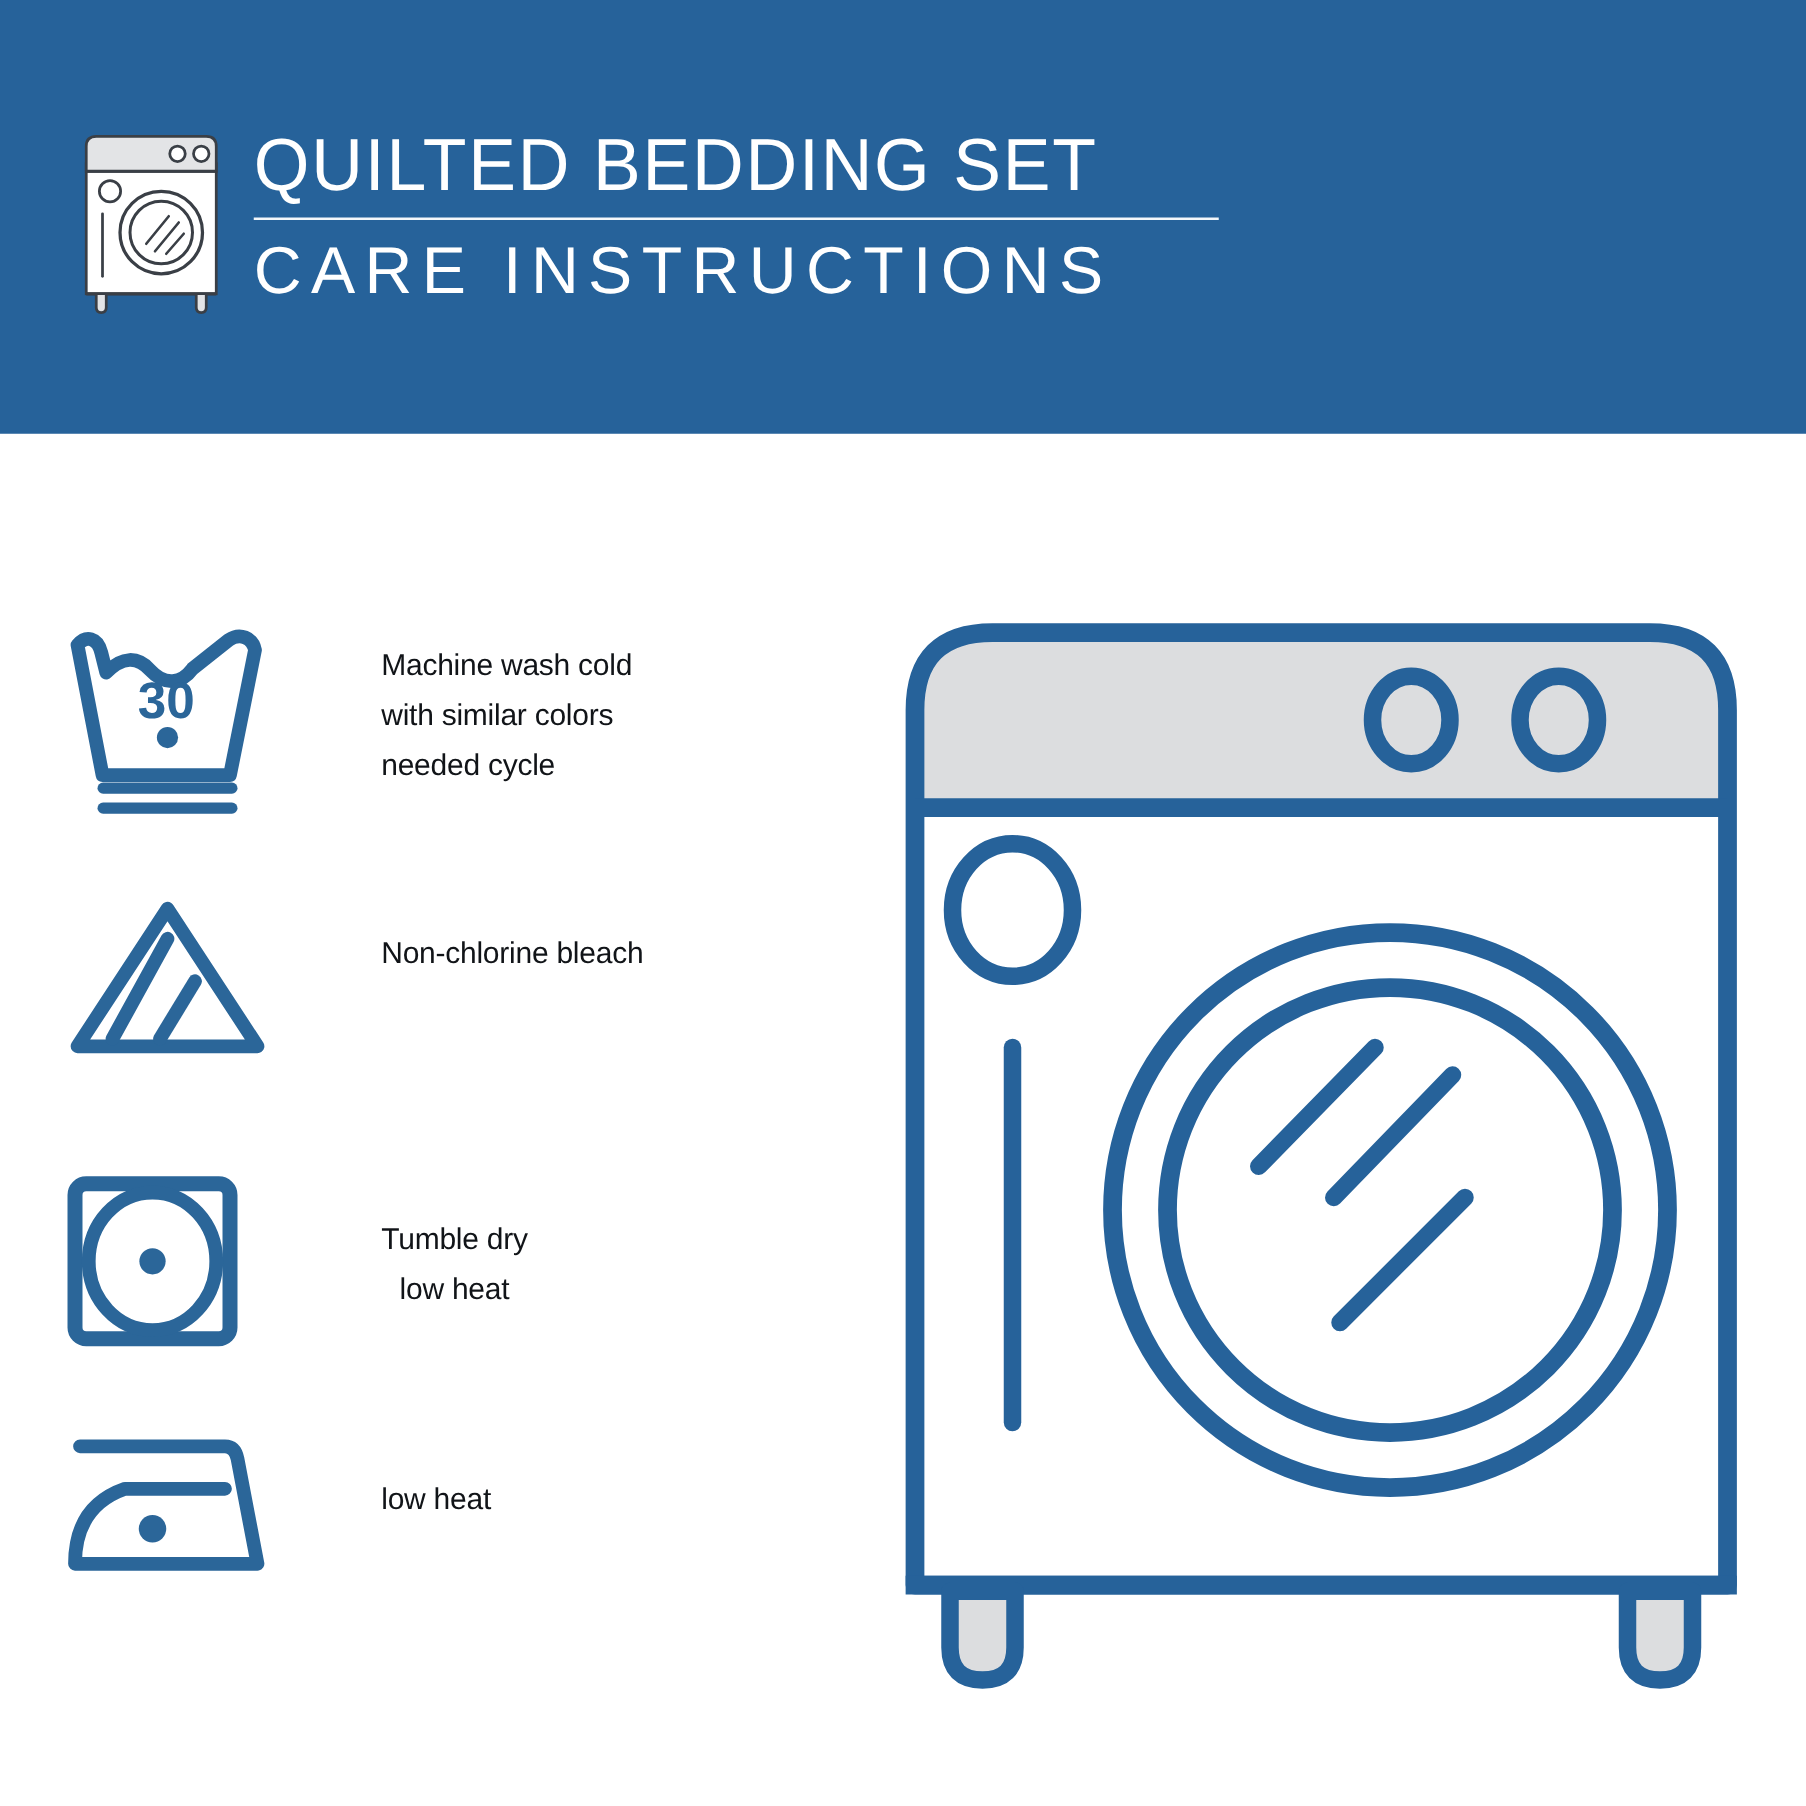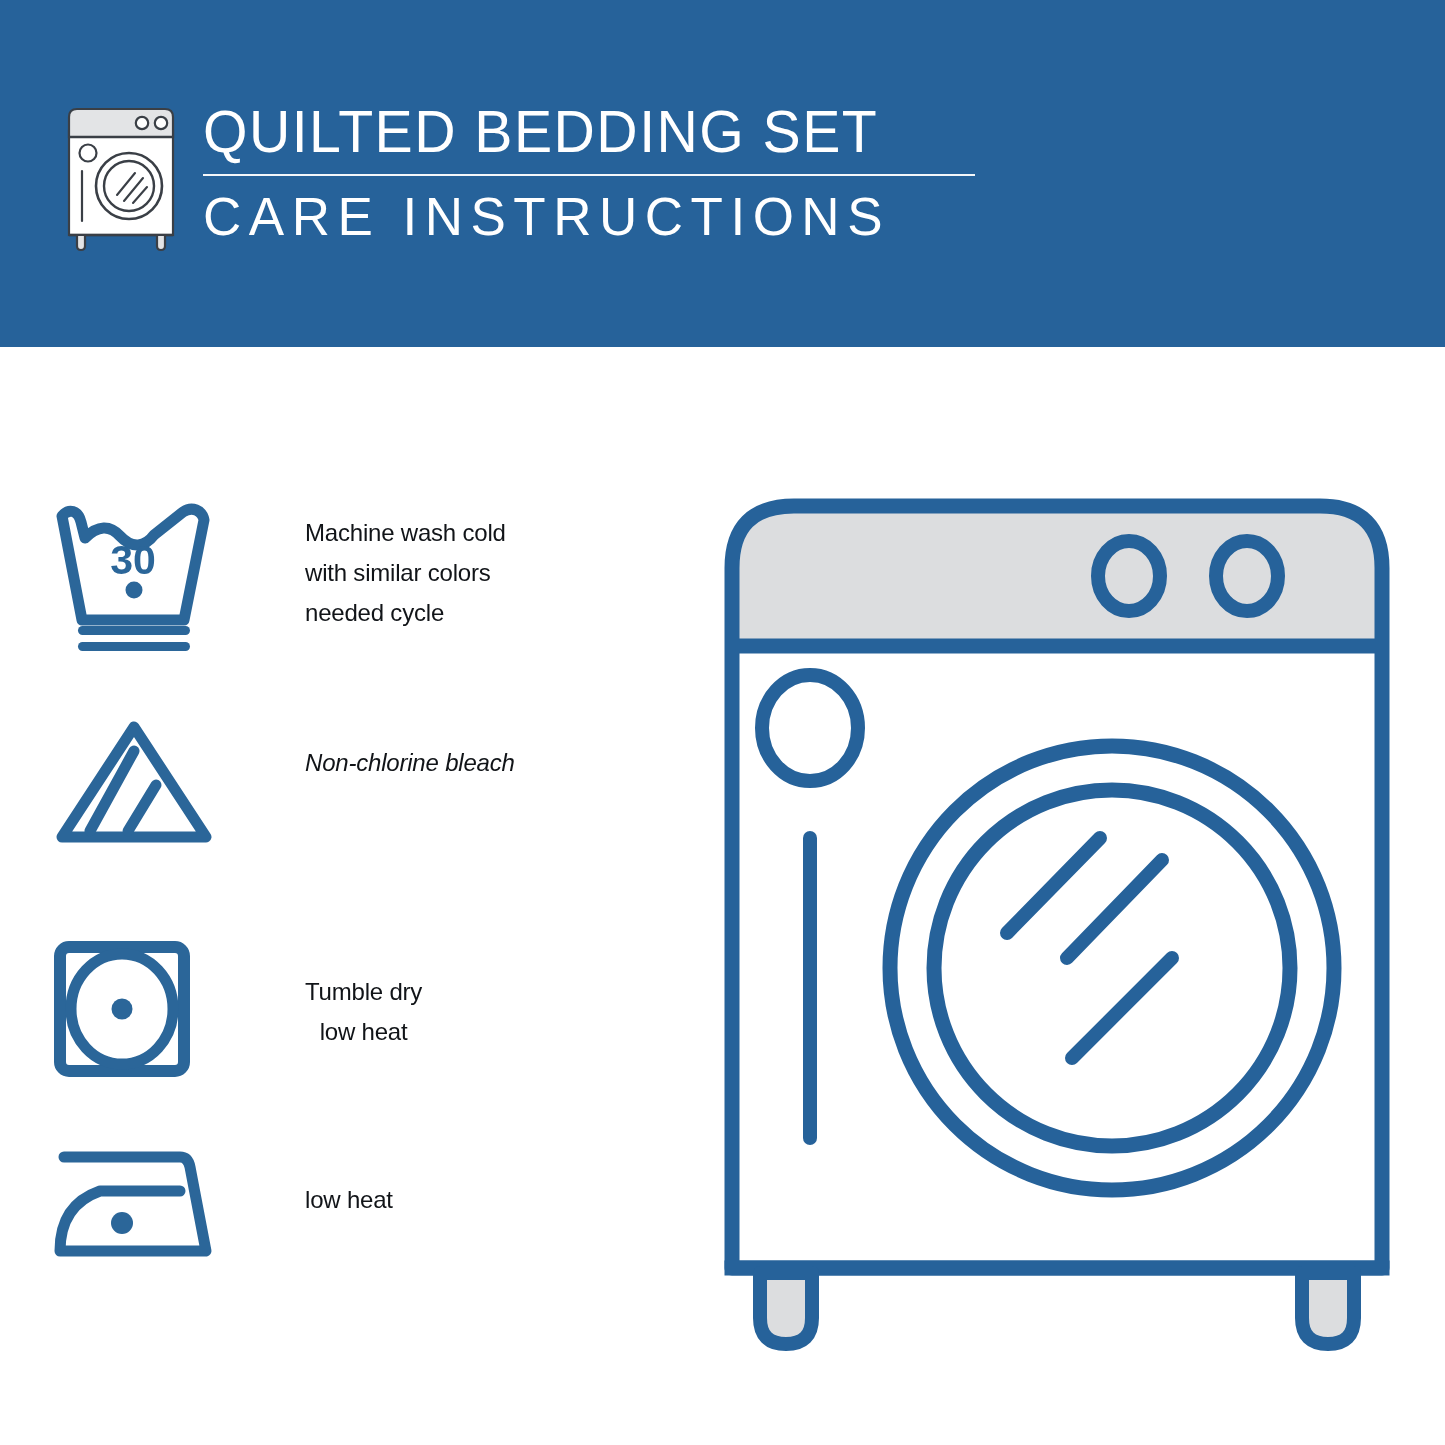--- a/index.html
+++ b/index.html
@@ -58,21 +58,21 @@
     margin-left:16px;
   }
   .care-row .txt span { display:block; white-space:nowrap; }
 
   #row-wash   { top:155px; }
   #row-bleach { top:372px; }
   #row-dry    { top:592px; }
   #row-iron   { top:800px; }
 
   #row-wash   .txt { top:11px; }
-  #row-bleach .txt { top:24px;font-style:italic; }
+  #row-bleach .txt { top:24px; }
   #row-dry    .txt { top:33px;text-align:center; }
   #row-iron   .txt { top:33px; }
 
   
   .machine { position:absolute; left:712px; top:478px; width:690px; height:900px; }
 </style>
 </head>
 <body>
 
 <div id="page">

